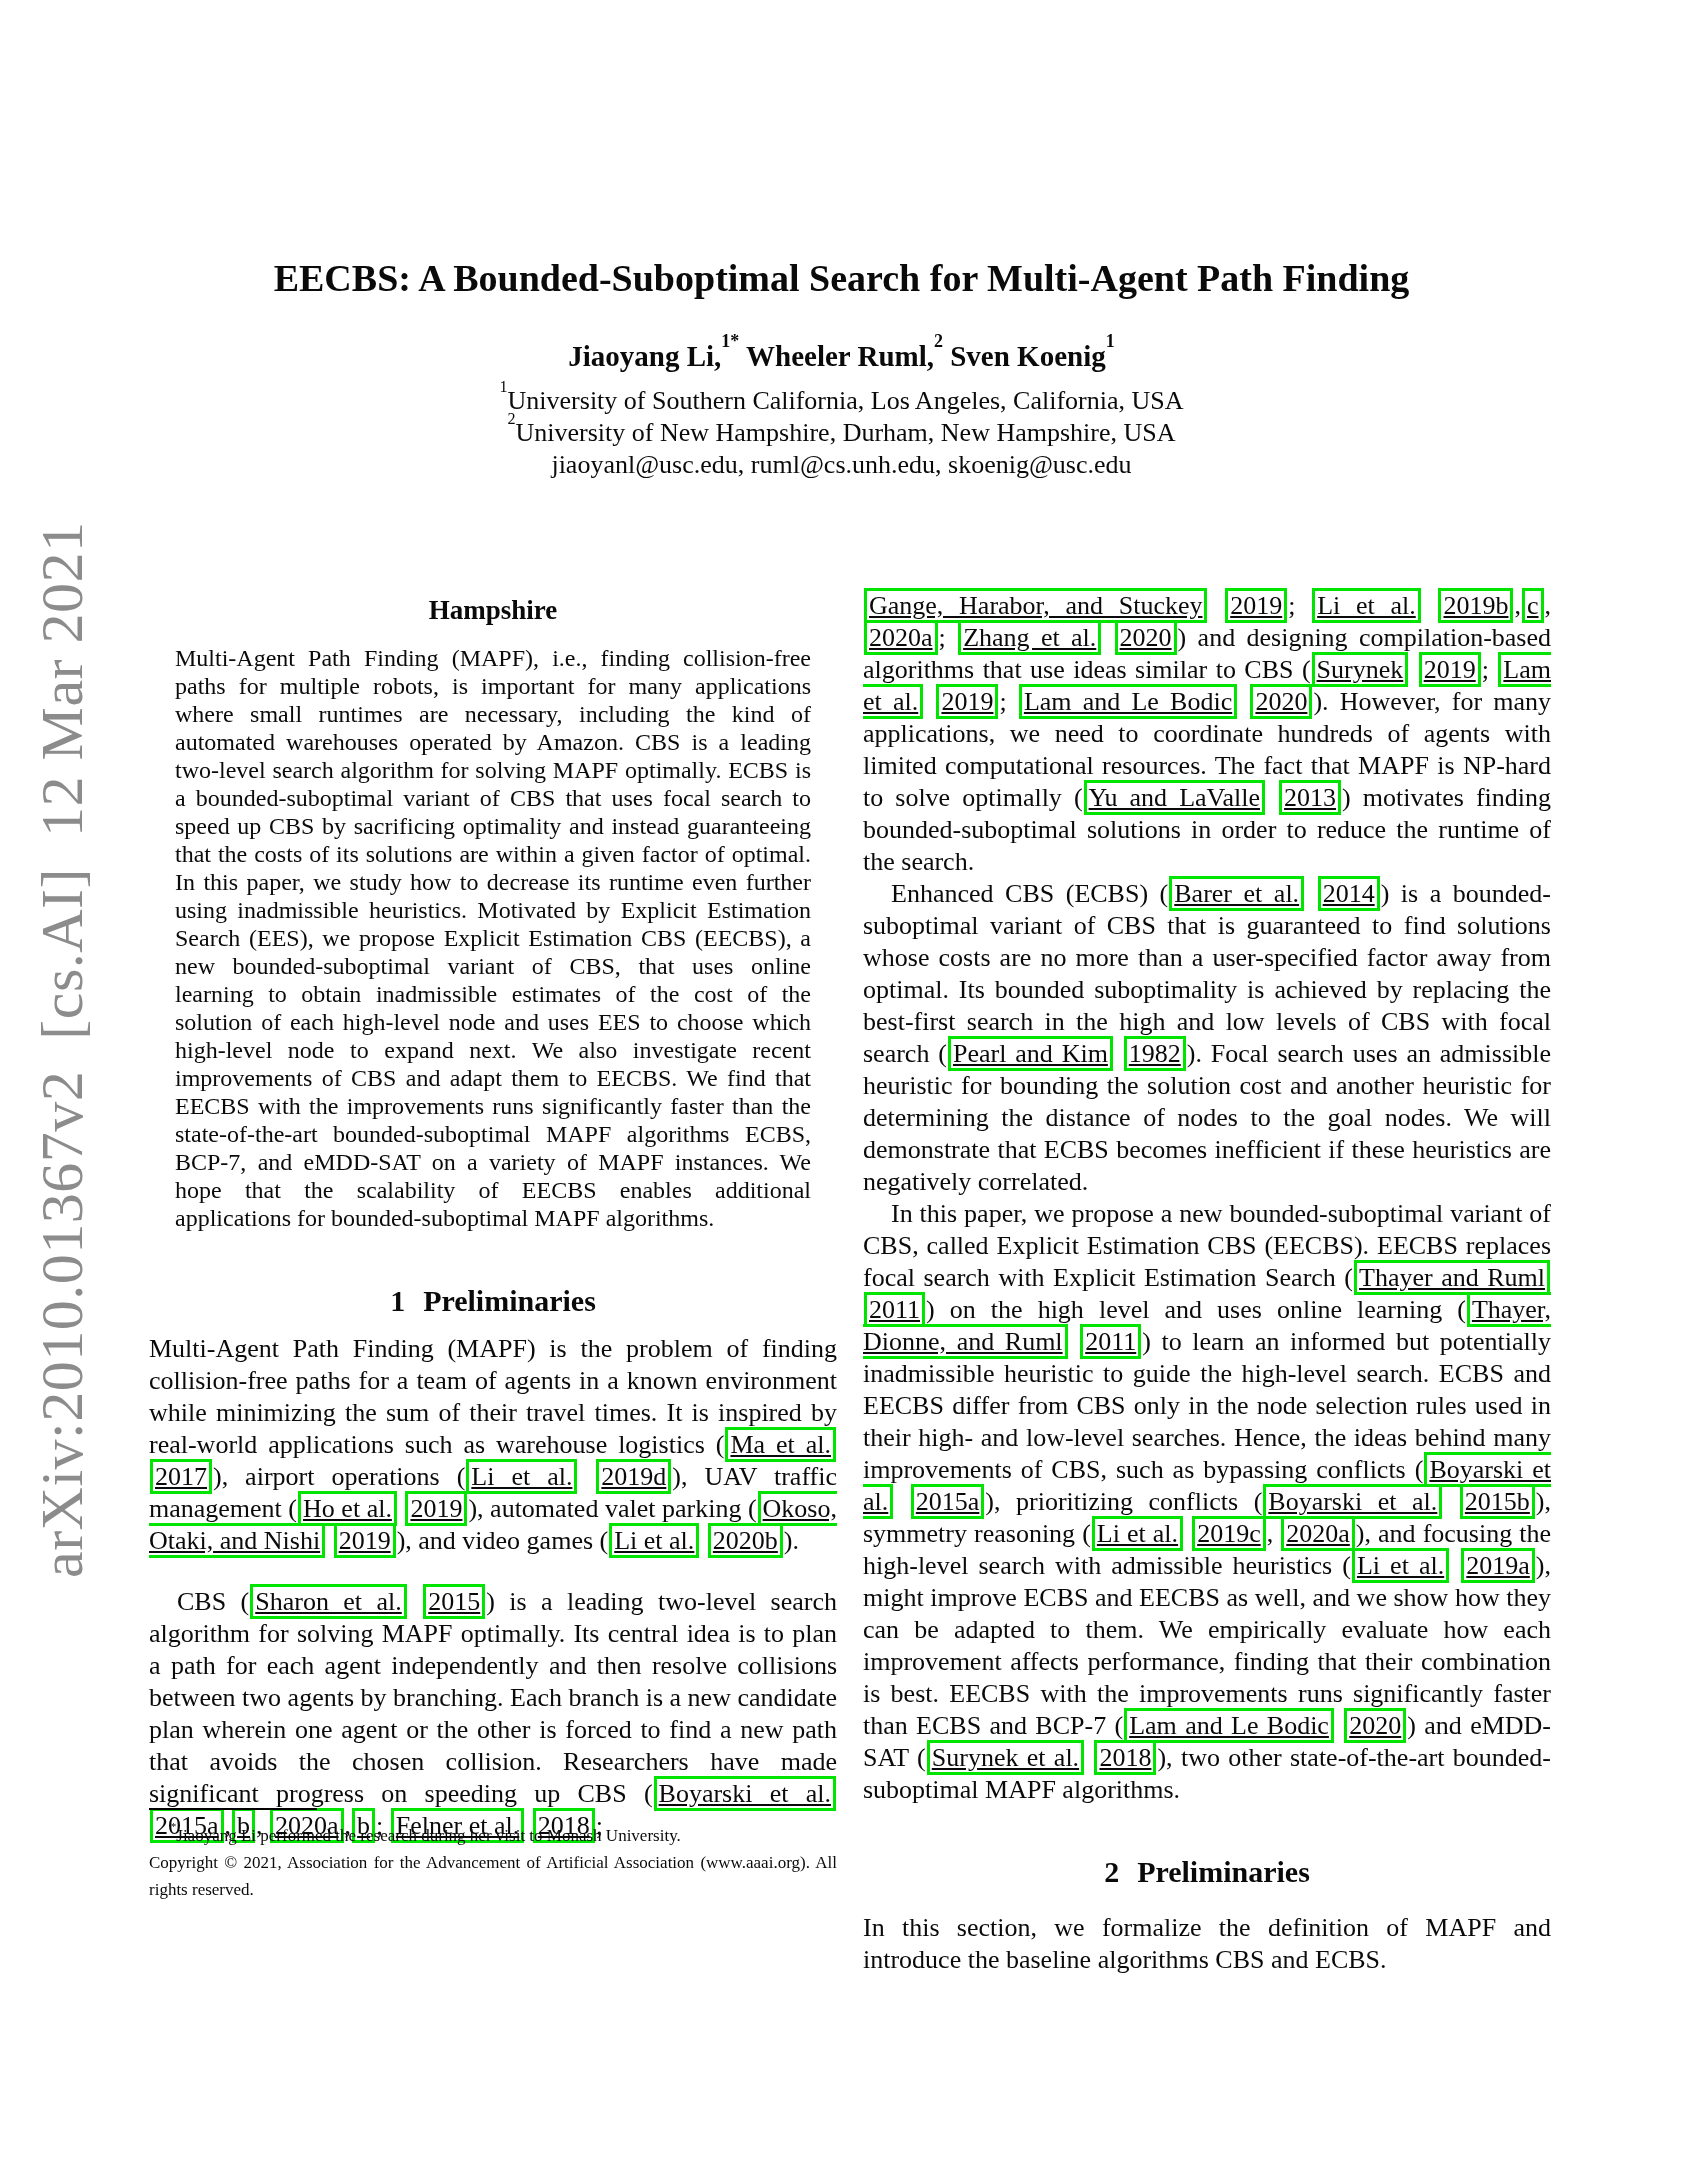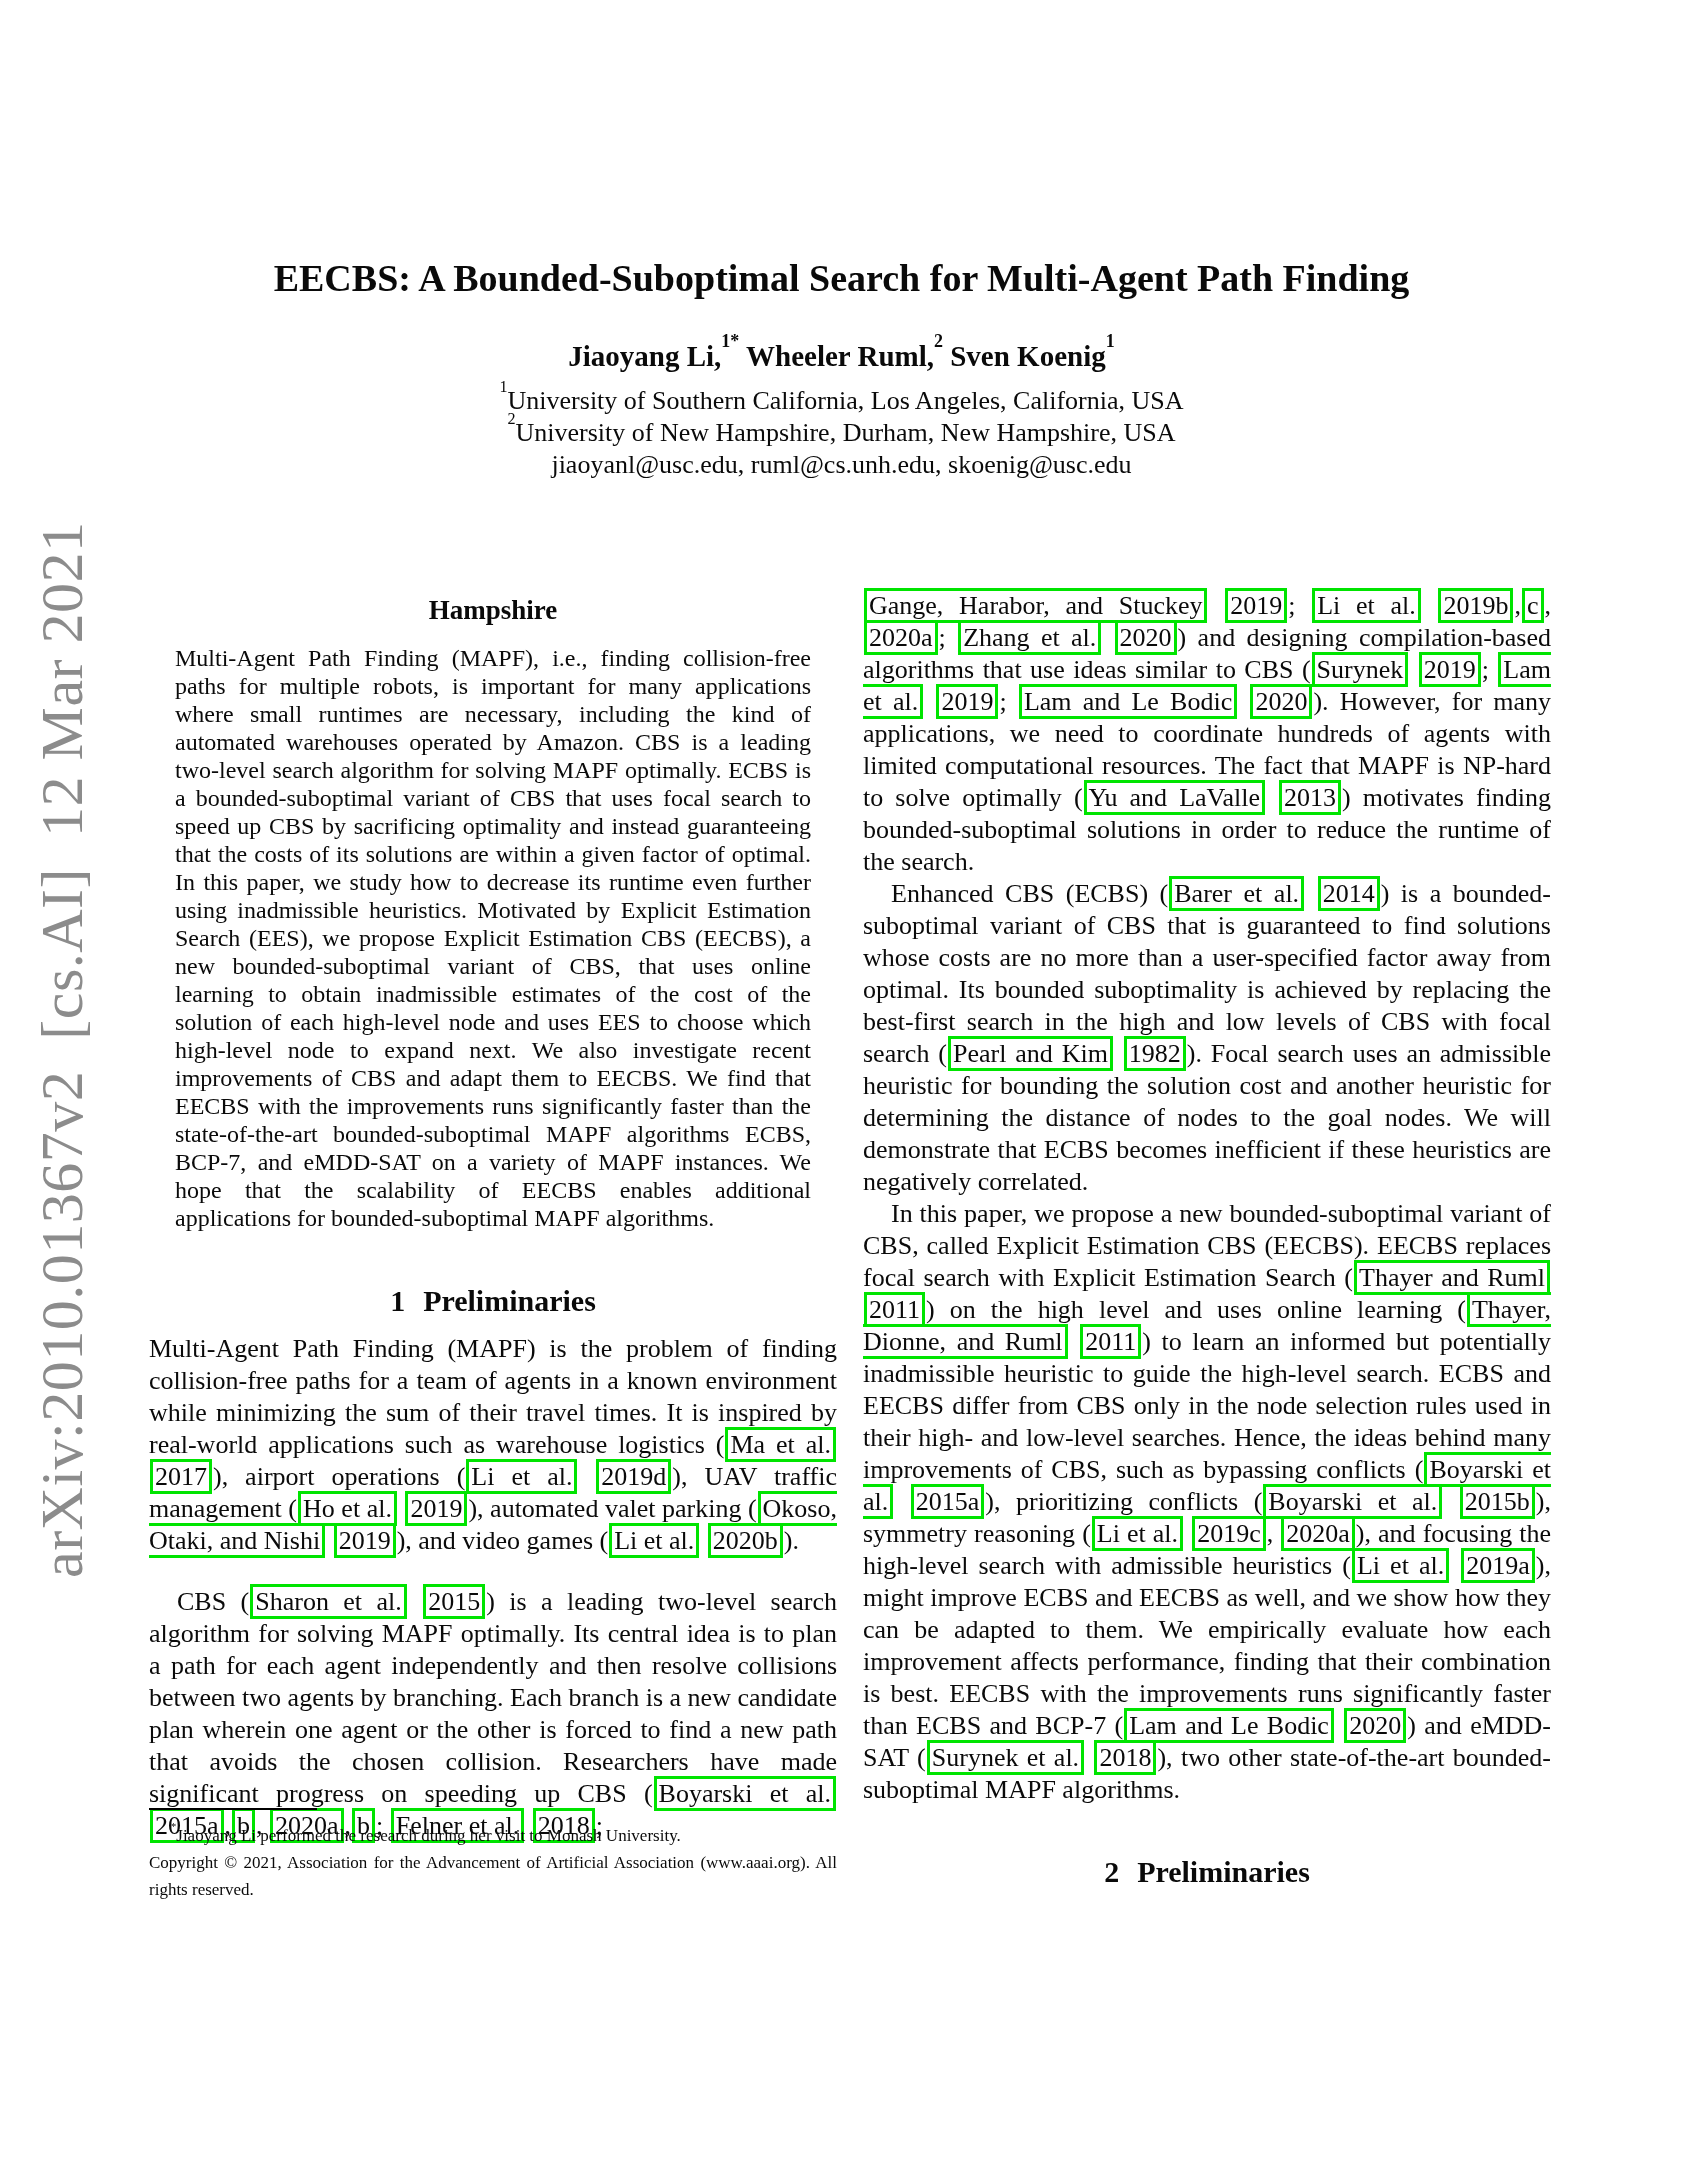--- a/index.html
+++ b/index.html
@@ -61,20 +61,21 @@
   #rp1{min-height:285px;}
   #rp2{min-height:317px;}
   #rp3{min-height:539px;}
   #rp4{margin-top:22px;}
   .indent{text-indent:28px;}
   
   .cite{
     border:3px solid var(--cite-color);
     padding:0 2px;
     margin:8px 1px;
+    text-decoration:underline;
   }
   
   .footnote{
     position:absolute;left:149px;top:1808px;width:688px;
     font-size:17px;line-height:27px;text-align:justify;
   }
   .footnote-rule{
     width:168px;height:0;
     border-top:2px solid var(--rule-color);
     margin:0 0 12px 0;
@@ -117,16 +118,17 @@
 
   <div class="col col-right">
     <p class="para" id="rp1"><span class="cite">Gange, Harabor, and Stuckey</span> <span class="cite">2019</span>; <span class="cite">Li et al.</span> <span class="cite">2019b</span>,<span class="cite">c</span>, <span class="cite">2020a</span>; <span class="cite">Zhang et al.</span> <span class="cite">2020</span>) and designing compilation-based algorithms that use ideas similar to CBS (<span class="cite">Surynek</span> <span class="cite">2019</span>; <span class="cite">Lam et al.</span> <span class="cite">2019</span>; <span class="cite">Lam and Le Bodic</span> <span class="cite">2020</span>). However, for many applications, we need to coordinate hundreds of agents with limited computational resources. The fact that MAPF is NP-hard to solve optimally (<span class="cite">Yu and LaValle</span> <span class="cite">2013</span>) motivates finding bounded-suboptimal solutions in order to reduce the runtime of the search.</p>
     <p class="para indent" id="rp2">Enhanced CBS (ECBS) (<span class="cite">Barer et al.</span> <span class="cite">2014</span>) is a bounded-suboptimal variant of CBS that is guaranteed to find solutions whose costs are no more than a user-specified factor away from optimal. Its bounded suboptimality is achieved by replacing the best-first search in the high and low levels of CBS with focal search (<span class="cite">Pearl and Kim</span> <span class="cite">1982</span>). Focal search uses an admissible heuristic for bounding the solution cost and another heuristic for determining the distance of nodes to the goal nodes. We will demonstrate that ECBS becomes inefficient if these heuristics are negatively correlated.</p>
     <p class="para indent" id="rp3">In this paper, we propose a new bounded-suboptimal variant of CBS, called Explicit Estimation CBS (EECBS). EECBS replaces focal search with Explicit Estimation Search (<span class="cite">Thayer and Ruml</span> <span class="cite">2011</span>) on the high level and uses online learning (<span class="cite">Thayer, Dionne, and Ruml</span> <span class="cite">2011</span>) to learn an informed but potentially inadmissible heuristic to guide the high-level search. ECBS and EECBS differ from CBS only in the node selection rules used in their high- and low-level searches. Hence, the ideas behind many improvements of CBS, such as bypassing conflicts (<span class="cite">Boyarski et al.</span> <span class="cite">2015a</span>), prioritizing conflicts (<span class="cite">Boyarski et al.</span> <span class="cite">2015b</span>), symmetry reasoning (<span class="cite">Li et al.</span> <span class="cite">2019c</span>, <span class="cite">2020a</span>), and focusing the high-level search with admissible heuristics (<span class="cite">Li et al.</span> <span class="cite">2019a</span>), might improve ECBS and EECBS as well, and we show how they can be adapted to them. We empirically evaluate how each improvement affects performance, finding that their combination is best. EECBS with the improvements runs significantly faster than ECBS and BCP-7 (<span class="cite">Lam and Le Bodic</span> <span class="cite">2020</span>) and eMDD-SAT (<span class="cite">Surynek et al.</span> <span class="cite">2018</span>), two other state-of-the-art bounded-suboptimal MAPF algorithms.</p>
 
     <div class="section-heading" id="sec2">
       <span class="sec-num">2</span><span>Preliminaries</span>
     </div>
 
+    <p class="para" id="rp4">In this section, we formalize the definition of MAPF and introduce the baseline algorithms CBS and ECBS.</p>
   </div>
 
 </div>
 
 
 </body></html>

